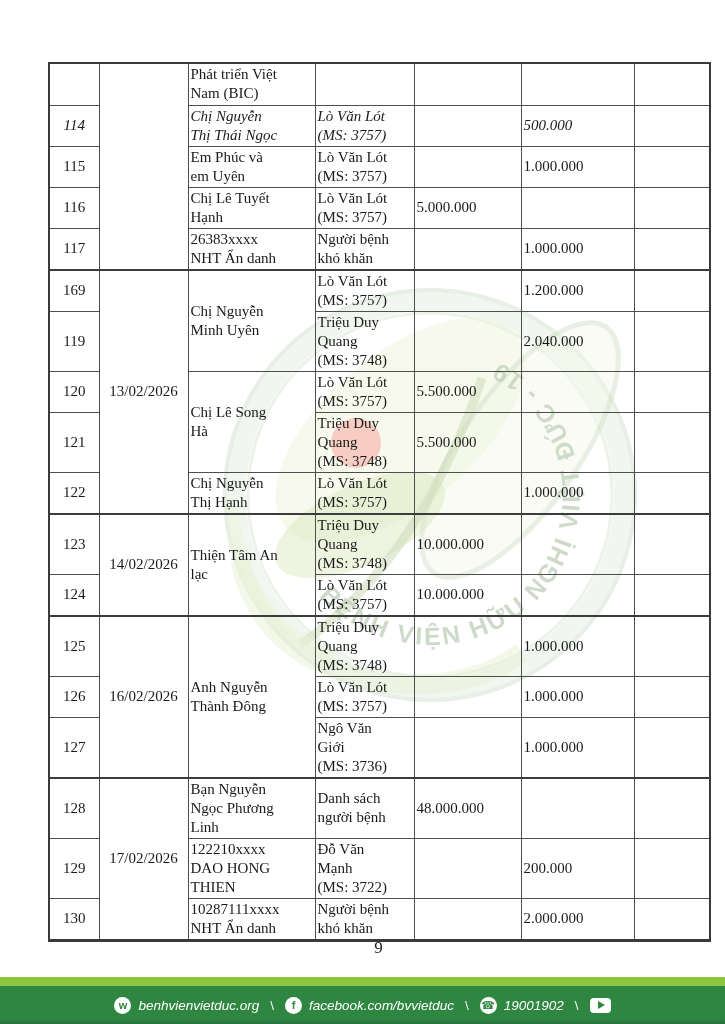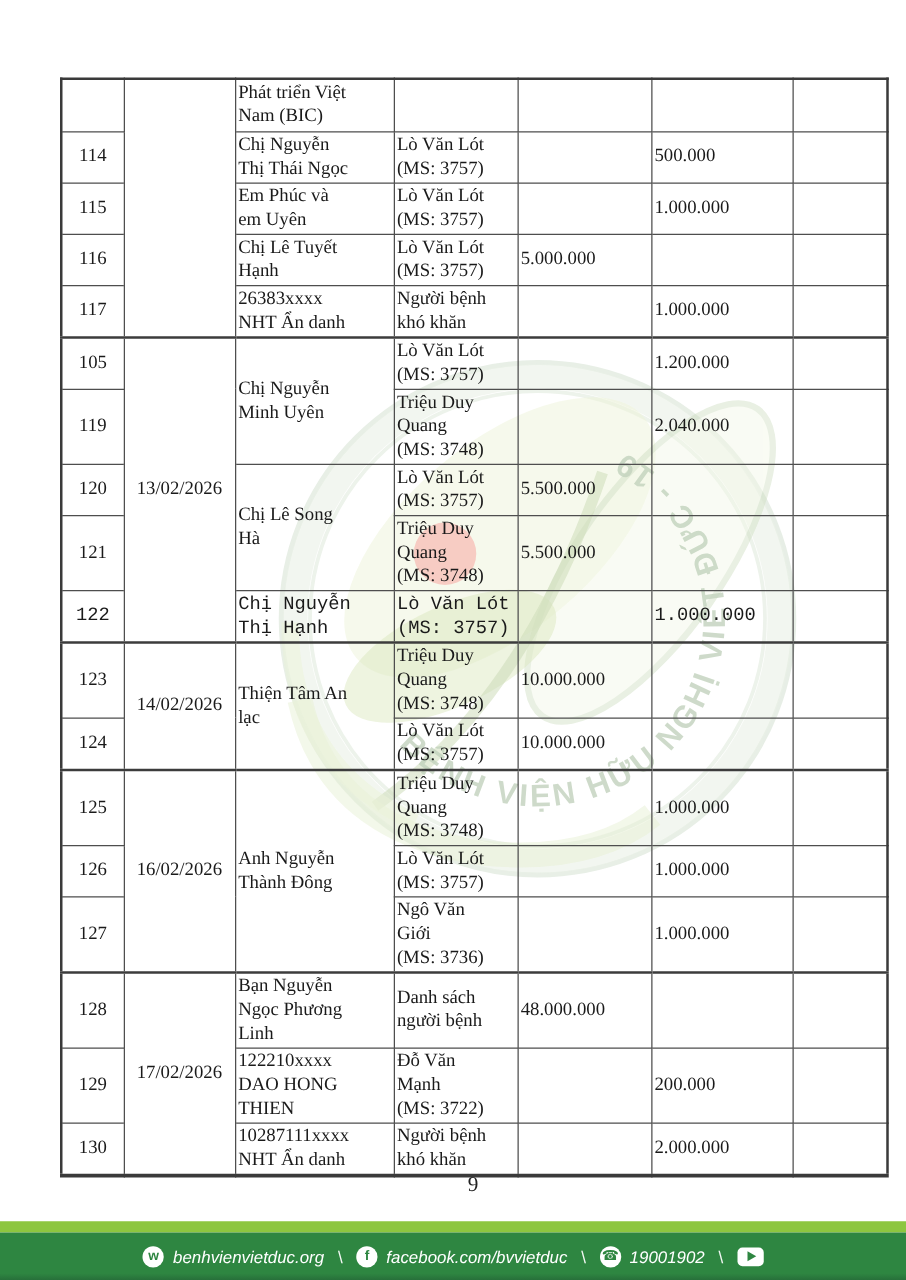--- a/index.html
+++ b/index.html
@@ -106,21 +106,21 @@
         <tr style="height: 42px; padding-left: 41px;">
           <td class="c-id"></td>
           <td class="c-date" rowspan="5"></td>
           <td class="c-donor">Phát triển Việt
 Nam (BIC)</td>
           <td class="c-recip"></td>
           <td class="c-amt"></td>
           <td class="c-amt"></td>
           <td class="c-blank"></td>
         </tr>
-        <tr style="height: 40px;">
+        <tr style="height: 40px; font-style: italic;">
           <td class="c-id">114</td>
           <td class="c-donor">Chị Nguyễn
 Thị Thái Ngọc</td>
           <td class="c-recip">Lò Văn Lót
 (MS: 3757)</td>
           <td class="c-amt"></td>
           <td class="c-amt">500.000</td>
           <td class="c-blank"></td>
         </tr>
         <tr style="height: 40px;">
@@ -147,21 +147,21 @@
           <td class="c-id">117</td>
           <td class="c-donor">26383xxxx
 NHT Ẩn danh</td>
           <td class="c-recip">Người bệnh
 khó khăn</td>
           <td class="c-amt"></td>
           <td class="c-amt">1.000.000</td>
           <td class="c-blank"></td>
         </tr>
         <tr class="block-start" style="height: 40px;">
-          <td class="c-id">105</td>
+          <td class="c-id">169</td>
           <td class="c-date" rowspan="5">13/02/2026</td>
           <td class="c-donor" rowspan="2">Chị Nguyễn
 Minh Uyên</td>
           <td class="c-recip">Lò Văn Lót
 (MS: 3757)</td>
           <td class="c-amt"></td>
           <td class="c-amt">1.200.000</td>
           <td class="c-blank"></td>
         </tr>
         <tr style="height: 60px;">
@@ -185,21 +185,21 @@
         </tr>
         <tr style="height: 60px;">
           <td class="c-id">121</td>
           <td class="c-recip">Triệu Duy
 Quang
 (MS: 3748)</td>
           <td class="c-amt">5.500.000</td>
           <td class="c-amt"></td>
           <td class="c-blank"></td>
         </tr>
-        <tr style="height: 39px; font-family: Liberation Mono, monospace;">
+        <tr style="height: 39px;">
           <td class="c-id">122</td>
           <td class="c-donor">Chị Nguyễn
 Thị Hạnh</td>
           <td class="c-recip">Lò Văn Lót
 (MS: 3757)</td>
           <td class="c-amt"></td>
           <td class="c-amt">1.000.000</td>
           <td class="c-blank"></td>
         </tr>
         <tr class="block-start" style="height: 60px;">

